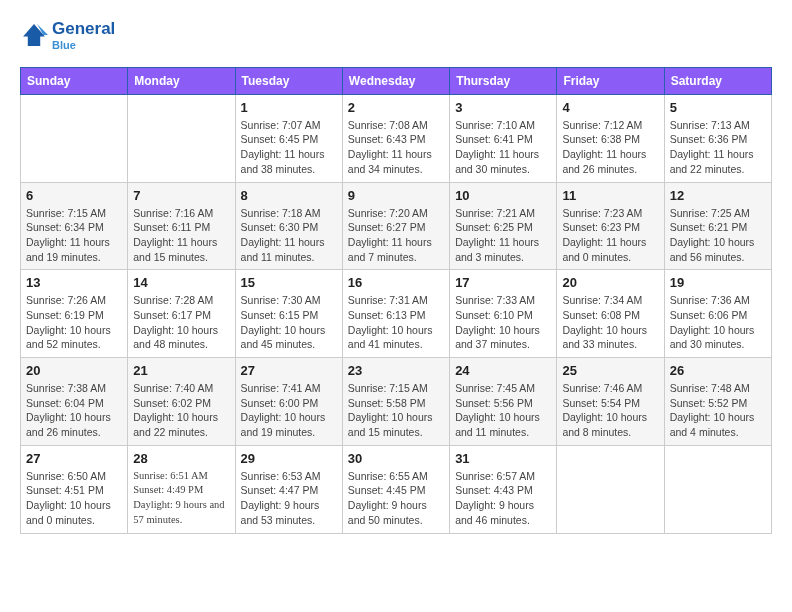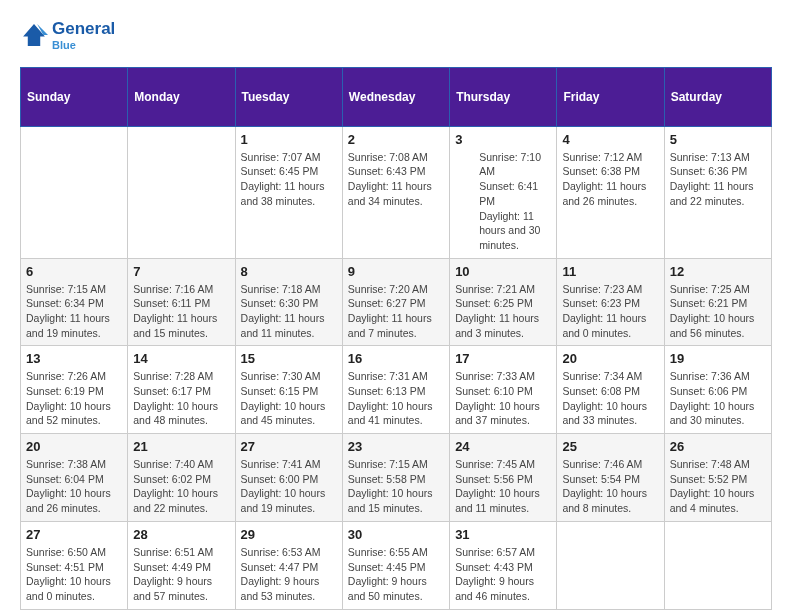--- a/index.html
+++ b/index.html
@@ -36,23 +36,23 @@
     .subtitle {
       font-size: 15px;
       color: #555;
     }
     .calendar-table {
       width: 100%;
       border-collapse: collapse;
       font-size: 11px;
     }
     .calendar-table th {
-      background: #4c1d95;
+      background: #8b5cf6;
       color: #fff;
-      padding: 22px 6px;
+      padding: 6px 6px;
       text-align: left;
       font-size: 12px;
       font-weight: bold;
       border: 1px solid #2a5fb0;
     }
     .calendar-table td {
       border: 1px solid #ccc;
       vertical-align: top;
       padding: 5px 5px;
       width: calc(100% / 7);
@@ -124,21 +124,21 @@
 Daylight: 11 hours and 38 minutes.</div>
         </td>
         <td>
           <span class="day-num">2</span>
           <div class="day-info" style="white-space: pre-line;">Sunrise: 7:08 AM
 Sunset: 6:43 PM
 Daylight: 11 hours and 34 minutes.</div>
         </td>
         <td>
           <span class="day-num">3</span>
-          <div class="day-info" style="white-space: pre-line; margin-left: 24px;">Sunrise: 7:10 AM
+          <div class="day-info" style="white-space: pre-line;">Sunrise: 7:10 AM
 Sunset: 6:41 PM
 Daylight: 11 hours and 30 minutes.</div>
         </td>
         <td>
           <span class="day-num">4</span>
           <div class="day-info" style="white-space: pre-line;">Sunrise: 7:12 AM
 Sunset: 6:38 PM
 Daylight: 11 hours and 26 minutes.</div>
         </td>
         <td>
@@ -282,21 +282,21 @@
       </tr>
       <tr class="row-odd">
         <td>
           <span class="day-num">27</span>
           <div class="day-info" style="white-space: pre-line;">Sunrise: 6:50 AM
 Sunset: 4:51 PM
 Daylight: 10 hours and 0 minutes.</div>
         </td>
         <td>
           <span class="day-num">28</span>
-          <div class="day-info" style="white-space: pre-line;">Sunrise: 6:51 AM
+          <div class="day-info" style="white-space: pre-line; font-family: Liberation Serif, serif;">Sunrise: 6:51 AM
 Sunset: 4:49 PM
 Daylight: 9 hours and 57 minutes.</div>
         </td>
         <td>
           <span class="day-num">29</span>
           <div class="day-info" style="white-space: pre-line;">Sunrise: 6:53 AM
 Sunset: 4:47 PM
 Daylight: 9 hours and 53 minutes.</div>
         </td>
         <td>

